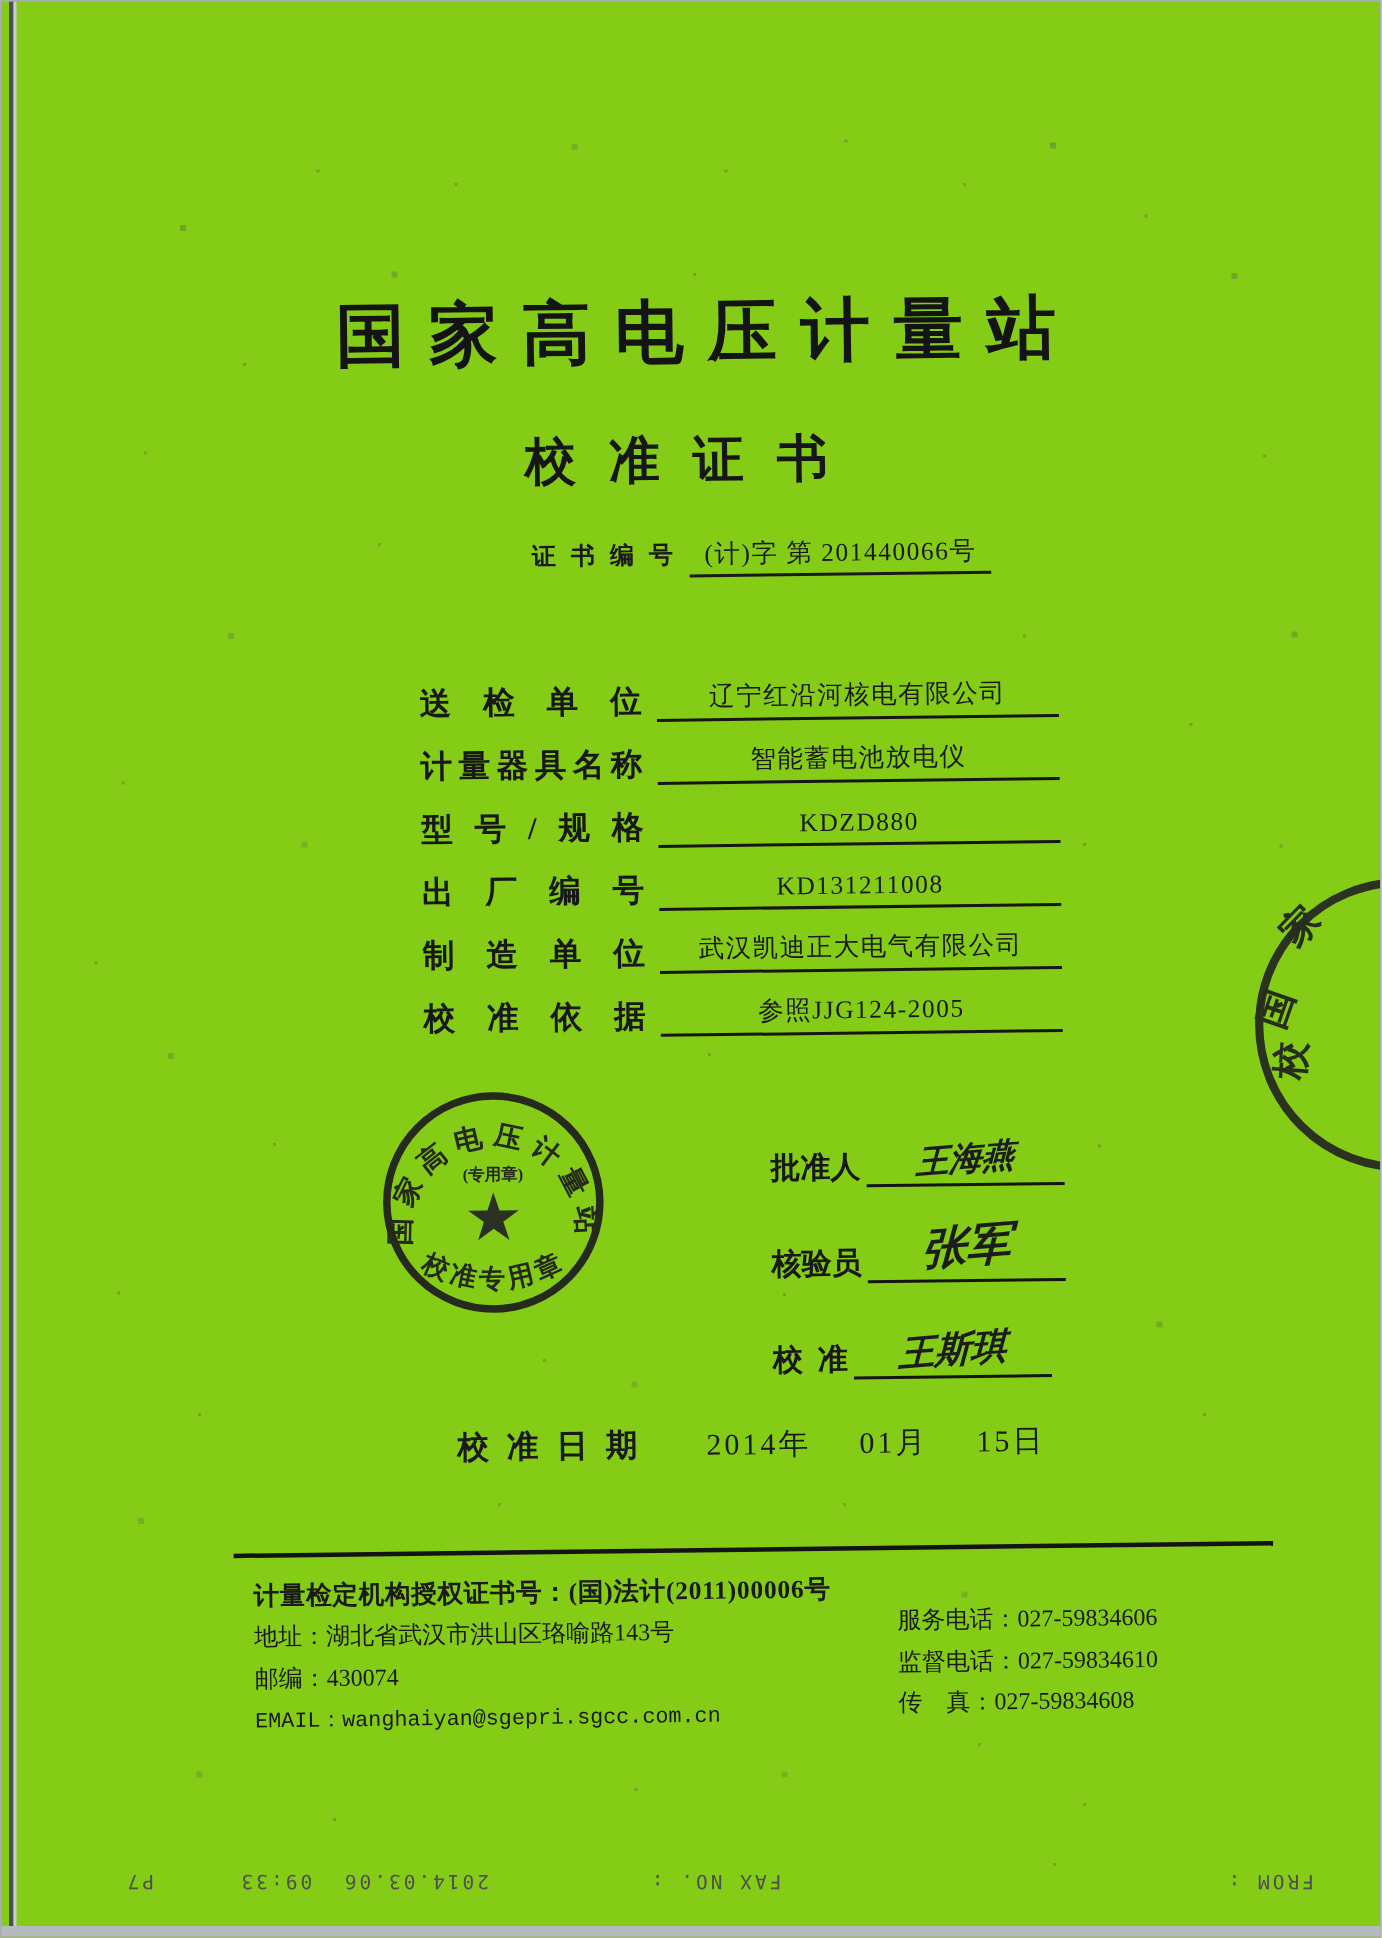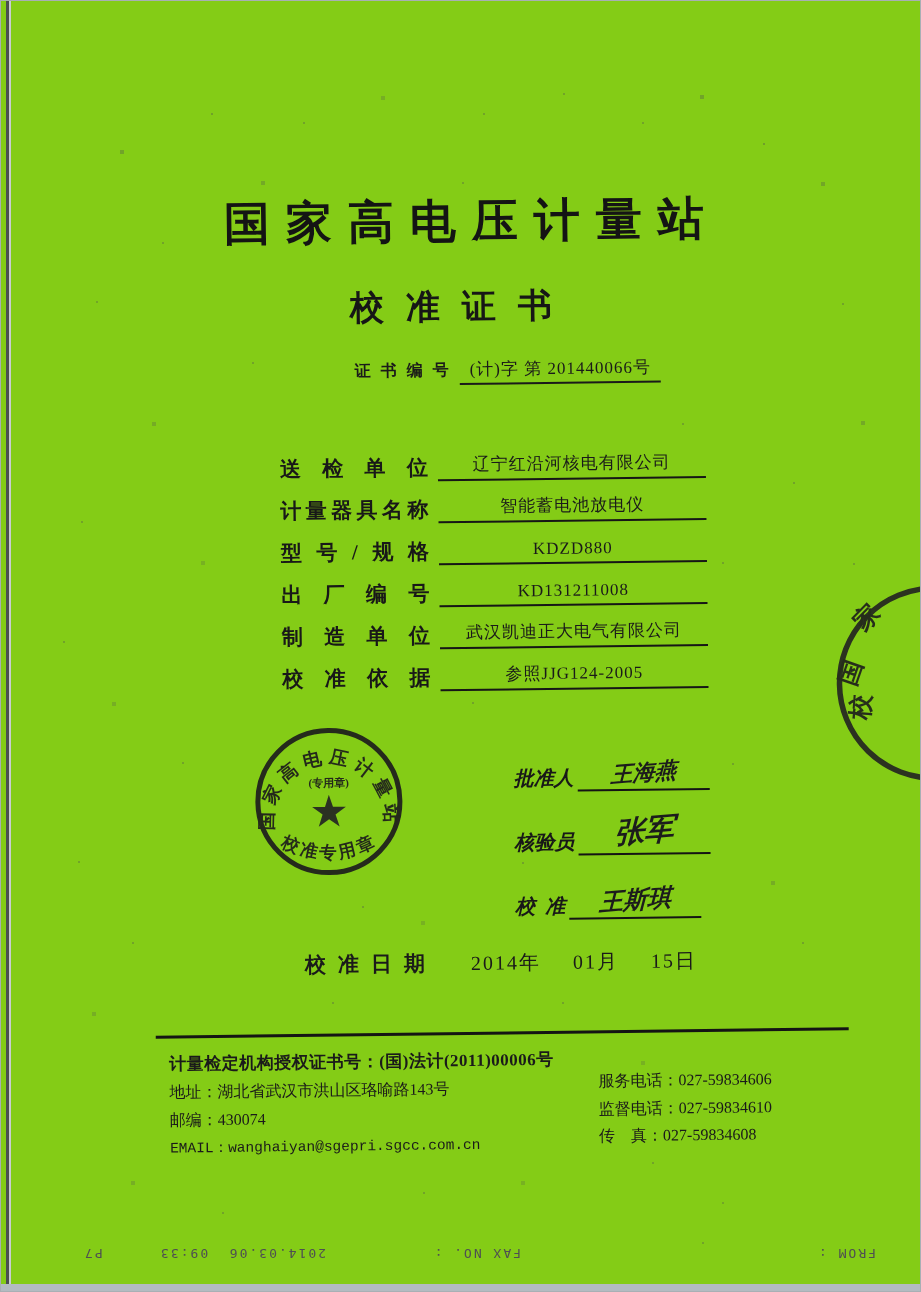--- a/index.html
+++ b/index.html
@@ -50,21 +50,21 @@
   .certno .lbl{letter-spacing:3px;font-weight:600;}
   .certno .val{display:inline-block;border-bottom:2px solid #1a1a1a;padding:0 10px 2px 10px;font-size:17px;letter-spacing:1px;margin-left:4px;}
   .fields{position:absolute;left:281px;top:438px;}
   .frow{display:flex;align-items:flex-end;height:42px;}
   .flabel{width:148px;font-size:21px;font-weight:600;text-align:justify;text-align-last:justify;color:#181818;}
   .fline{width:268px;margin-left:10px;border-bottom:2px solid #161616;text-align:center;font-size:17px;padding-bottom:3px;letter-spacing:1px;white-space:nowrap;}
   .stamp{position:absolute;left:241px;top:714px;opacity:.92;}
   .edge-stamp{position:absolute;left:833px;top:588px;opacity:.9;}
   .sigs{position:absolute;left:511px;top:728px;}
   .srow{display:flex;align-items:flex-end;height:64px;}
-  .slabel{font-size:20px;font-weight:600;white-space:pre;color:#181818;font-style:italic;}
+  .slabel{font-size:20px;font-weight:600;white-space:pre;color:#181818;}
   .sline{width:132px;margin-left:4px;border-bottom:2px solid #141414;text-align:center;white-space:nowrap;}
   .sig{display:inline-block;font-style:italic;font-weight:bold;font-size:22px;transform:rotate(-4deg) skewX(-6deg);color:#1c1c1c;padding-bottom:1px;}
   .srow:nth-child(2) .sig{font-size:30px;}
   .srow:nth-child(3) .sig{font-size:24px;}
   .dateline{position:absolute;left:300px;top:948px;display:flex;align-items:baseline;white-space:nowrap;}
   .dlabel{font-size:21px;font-weight:600;letter-spacing:12px;margin-right:34px;}
   .dval{font-size:20px;margin-right:32px;letter-spacing:2px;text-align:right;}
   .divider{position:absolute;left:150px;top:1031px;width:693px;height:2.5px;background:#141414;}
   .footL{position:absolute;left:163px;top:1046px;line-height:28px;font-size:16px;white-space:nowrap;}
   .footL .auth{font-weight:bold;font-size:17px;letter-spacing:.5px;}

